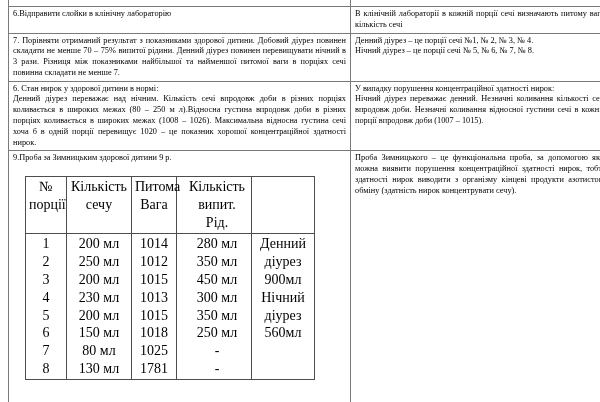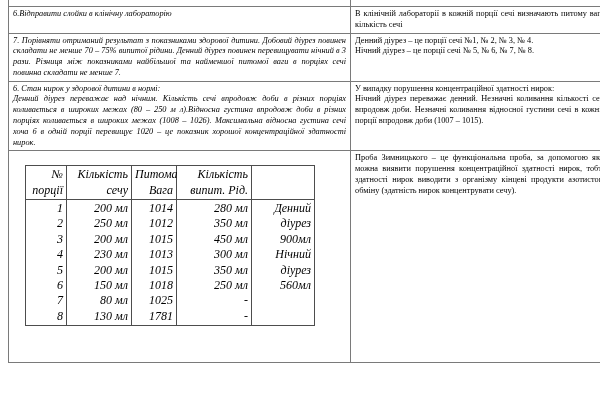--- a/index.html
+++ b/index.html
@@ -34,21 +34,21 @@
     border: 1px solid #7a7a7a;
     vertical-align: top;
     padding: 2px 4px 2px 4px;
     font-size: 8.3px;
     line-height: 1.30;
     text-align: justify;
     text-justify: inter-word;
     hyphens: none;
   }
 
-  td.col-left  { width: 333px; font-style: italic; }
+  td.col-left  { width: 333px; }
   td.col-right { width: 251px; }
 
   .cell-p {
     margin: 0;
   }
   .cell-p.first-line-left {
     text-align: left;
   }
 
   
@@ -66,23 +66,23 @@
 
   table.inner {
     border-collapse: collapse;
     table-layout: fixed;
     width: 260px;
   }
   table.inner td {
     border: 1px solid #4d4d4d;
     vertical-align: top;
     padding: 1px 3px;
-    font-size: 12px;
+    font-size: 14px;
     line-height: 1.28;
-    text-align: right;
+    text-align: center;
     white-space: pre-line;
   }
   table.inner td.c-no    { width: 34px; }
   table.inner td.c-urine { width: 58px; }
   table.inner td.c-grav  { width: 38px; }
   table.inner td.c-drunk { width: 62px; padding-left: 9px; }
   table.inner td.c-note  { width: 56px; margin-top: 24px; }
 
   table.inner tr.head td {
     height: 27px;
@@ -133,20 +133,21 @@
           <p class="cell-p">Денний діурез переважає над нічним. Кількість сечі впродовж доби в різних порціях коливається в широких межах (80 – 250 м л).Відносна густина впродовж доби в різних порціях коливається в широких межах (1008 – 1026). Максимальна відносна густина сечі хоча б в одній порції перевищує 1020 – це показник хорошої концентраційної здатності нирок.</p>
         </td>
         <td class="col-right">
           <p class="cell-p">У випадку порушення концентраційної здатності нирок:</p>
           <p class="cell-p">Нічний діурез переважає денний. Незначні коливання кількості сечі впродовж доби. Незначні коливання відносної густини сечі в кожній порції впродовж доби (1007 – 1015).</p>
         </td>
       </tr>
 
       <tr>
         <td class="col-left">
+          <p class="cell-p first-line-left">9.Проба за Зимницьким здорової дитини 9 р.</p>
 
           <div class="inner-wrap">
             <table class="inner">
               <tbody>
                 <tr class="head">
                   <td class="c-no">№ порції</td>
                   <td class="c-urine">Кількість сечу</td>
                   <td class="c-grav">Питома
 Вага</td>
                   <td class="c-drunk">Кількість випит. Рід.</td>

